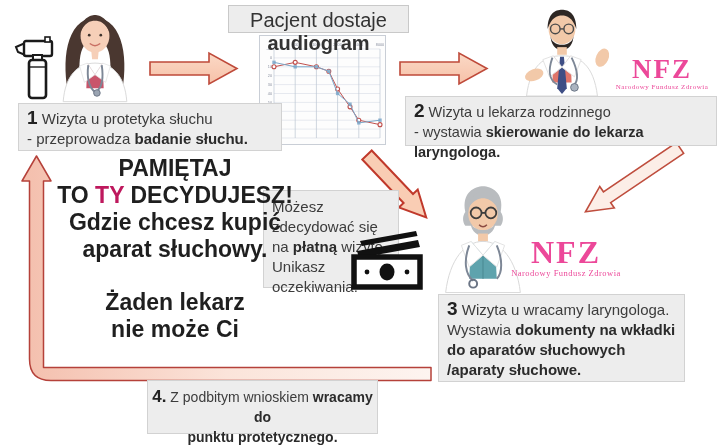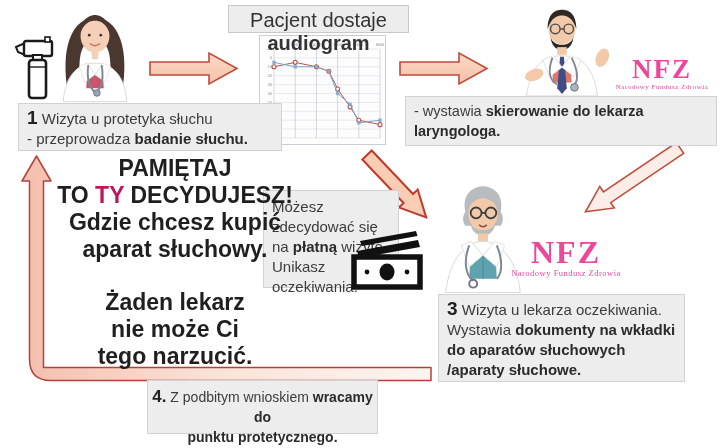--- a/index.html
+++ b/index.html
@@ -166,20 +166,21 @@
     <ellipse cx="36" cy="74" rx="10" ry="6" transform="rotate(-20 36 74)" fill="#f2c9a9"></ellipse>
     <ellipse cx="107" cy="56" rx="6.5" ry="10" transform="rotate(24 107 56)" fill="#f2c9a9"></ellipse>
   </svg>
 
   <div class="abs nfz" style="left:610px;top:56px;width:104px;">
     <div class="abbr" style="font-size:27px;line-height:27px;">NFZ</div>
     <div class="full" style="font-size:7px;">Narodowy Fundusz Zdrowia</div>
   </div>
 
   <div class="abs gbox" style="left:405px;top:96px;width:312px;height:50px;font-size:14.5px;">
+    <div><span class="num">2</span><span> Wizyta u lekarza rodzinnego</span></div>
     <div><span>- wystawia </span><b>skierowanie do lekarza laryngologa.</b></div>
   </div>
 
   <svg class="abs z1" style="left:20px;top:148px;" width="418" height="240" viewBox="0 0 418 240">
     <defs>
         <linearGradient id="lg1" x1="0" y1="0" x2="1" y2="0">
       <stop offset="0" stop-color="#f4bfad"></stop>
           <stop offset="0.5" stop-color="#fbe4da"></stop>
           <stop offset="1" stop-color="#fdf4f0"></stop>
         </linearGradient>
@@ -188,21 +189,20 @@
   </svg>
 
   <div class="abs reminder" style="left:30px;top:155px;width:290px;">
     <div>PAMIĘTAJ</div>
     <div><span>TO </span><span class="red">TY</span><span> DECYDUJESZ!</span></div>
     <div>Gdzie chcesz kupić</div>
     <div>aparat słuchowy.</div>
     <div class="spacer"></div>
     <div>Żaden lekarz</div>
     <div>nie może Ci</div>
-    <div>tego narzucić.</div>
   </div>
 
   <svg class="abs z2" style="left:355px;top:145px;" width="90" height="90" viewBox="0 0 90 90">
     <g transform="translate(12,10) rotate(46.5)">
       <polygon points="0,-6.5 60,-6.5 60,-13 86,0 60,13 60,6.5 0,6.5" fill="#f9cdb4" stroke="#c0392b" stroke-width="2"></polygon>
     </g>
   </svg>
 
   <svg class="abs z2" style="left:575px;top:140px;" width="115" height="85" viewBox="0 0 115 85">
     <g transform="translate(105,8) rotate(146)">
@@ -242,21 +242,21 @@
     <path d="M74,66 C80,80 80,94 74,100" stroke="#7d8796" stroke-width="2" fill="none"></path>
     <circle cx="50" cy="105" r="4" fill="none" stroke="#6b7585" stroke-width="2"></circle>
   </svg>
 
   <div class="abs nfz" style="left:505px;top:236px;width:122px;">
     <div class="abbr" style="font-size:32px;line-height:32px;">NFZ</div>
     <div class="full" style="font-size:8.5px;">Narodowy Fundusz Zdrowia</div>
   </div>
 
   <div class="abs gbox" style="left:438px;top:294px;width:247px;height:88px;">
-    <div><span class="num">3</span><span> Wizyta u lekarza oczekiwania.</span></div>
+    <div><span class="num">3</span><span> Wizyta u wracamy laryngologa.</span></div>
     <div><span>Wystawia </span><b>dokumenty na wkładki do aparatów słuchowych /aparaty słuchowe.</b></div>
   </div>
 
   <div class="abs gbox" style="left:147px;top:380px;width:231px;height:54px;text-align:center;font-size:14px;padding:6px 4px;">
     <div><span class="num" style="font-size:17px;">4.</span><span> Z podbitym wnioskiem </span><b>wracamy do</b></div>
     <div><b>punktu protetycznego.</b></div>
   </div>
 
 </div>
 

